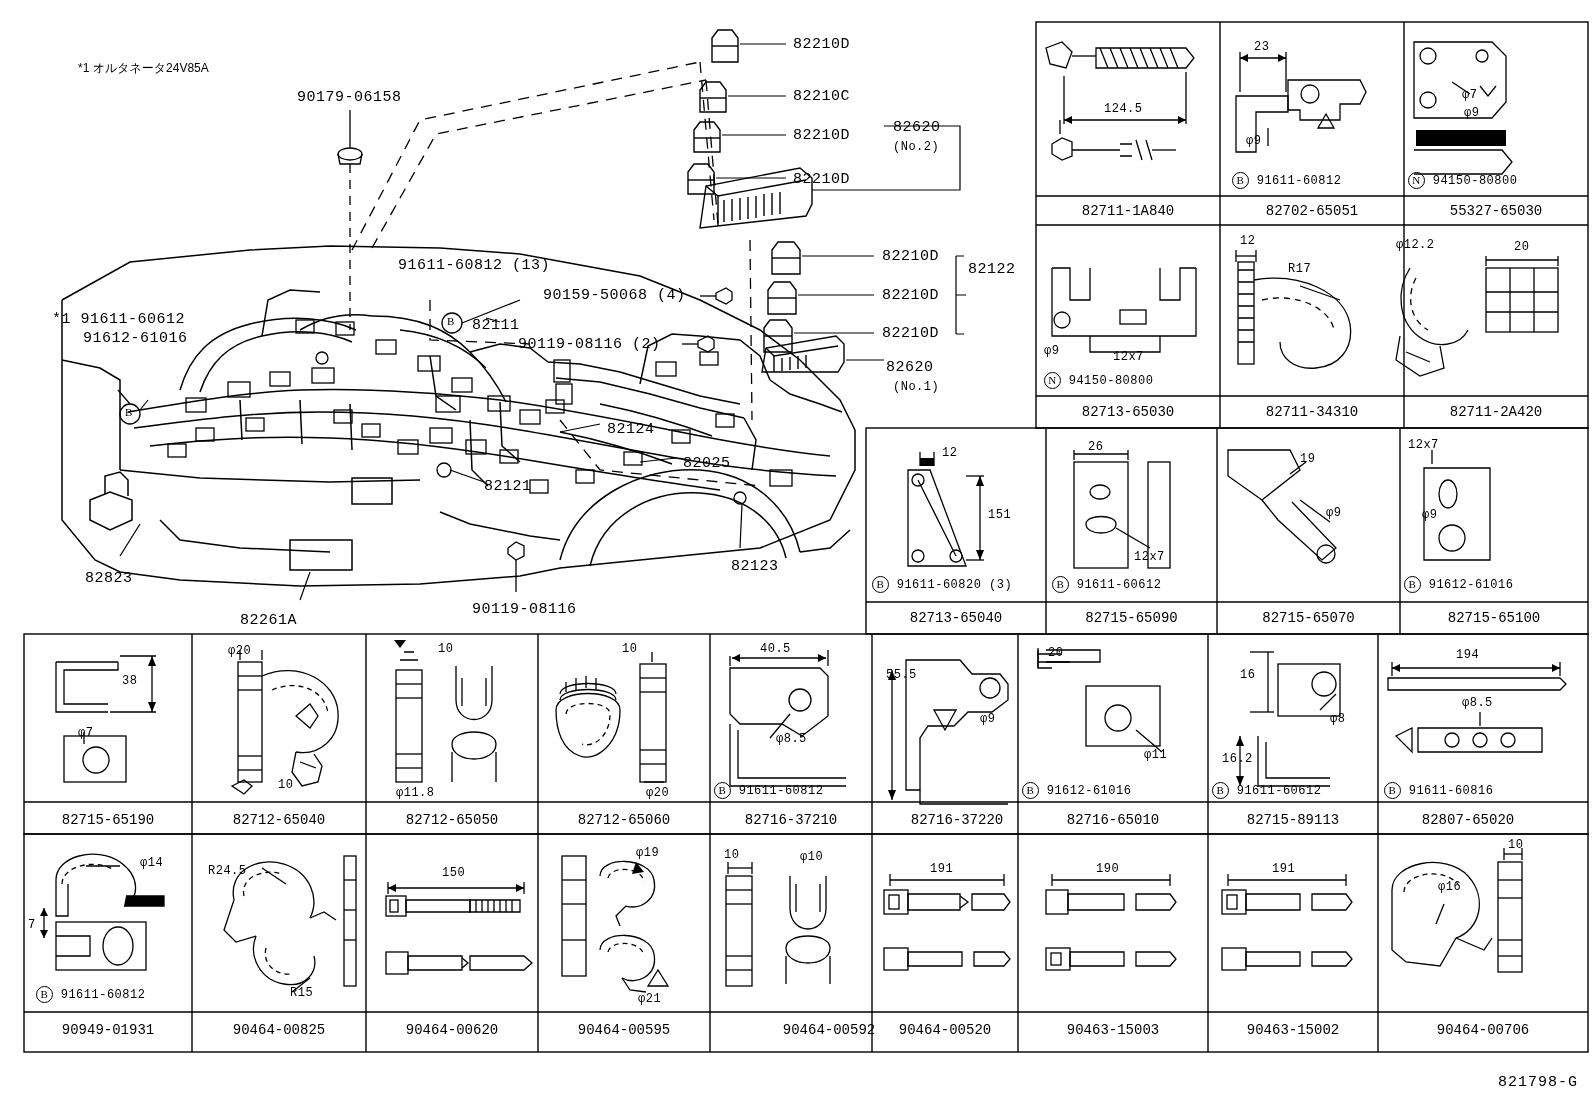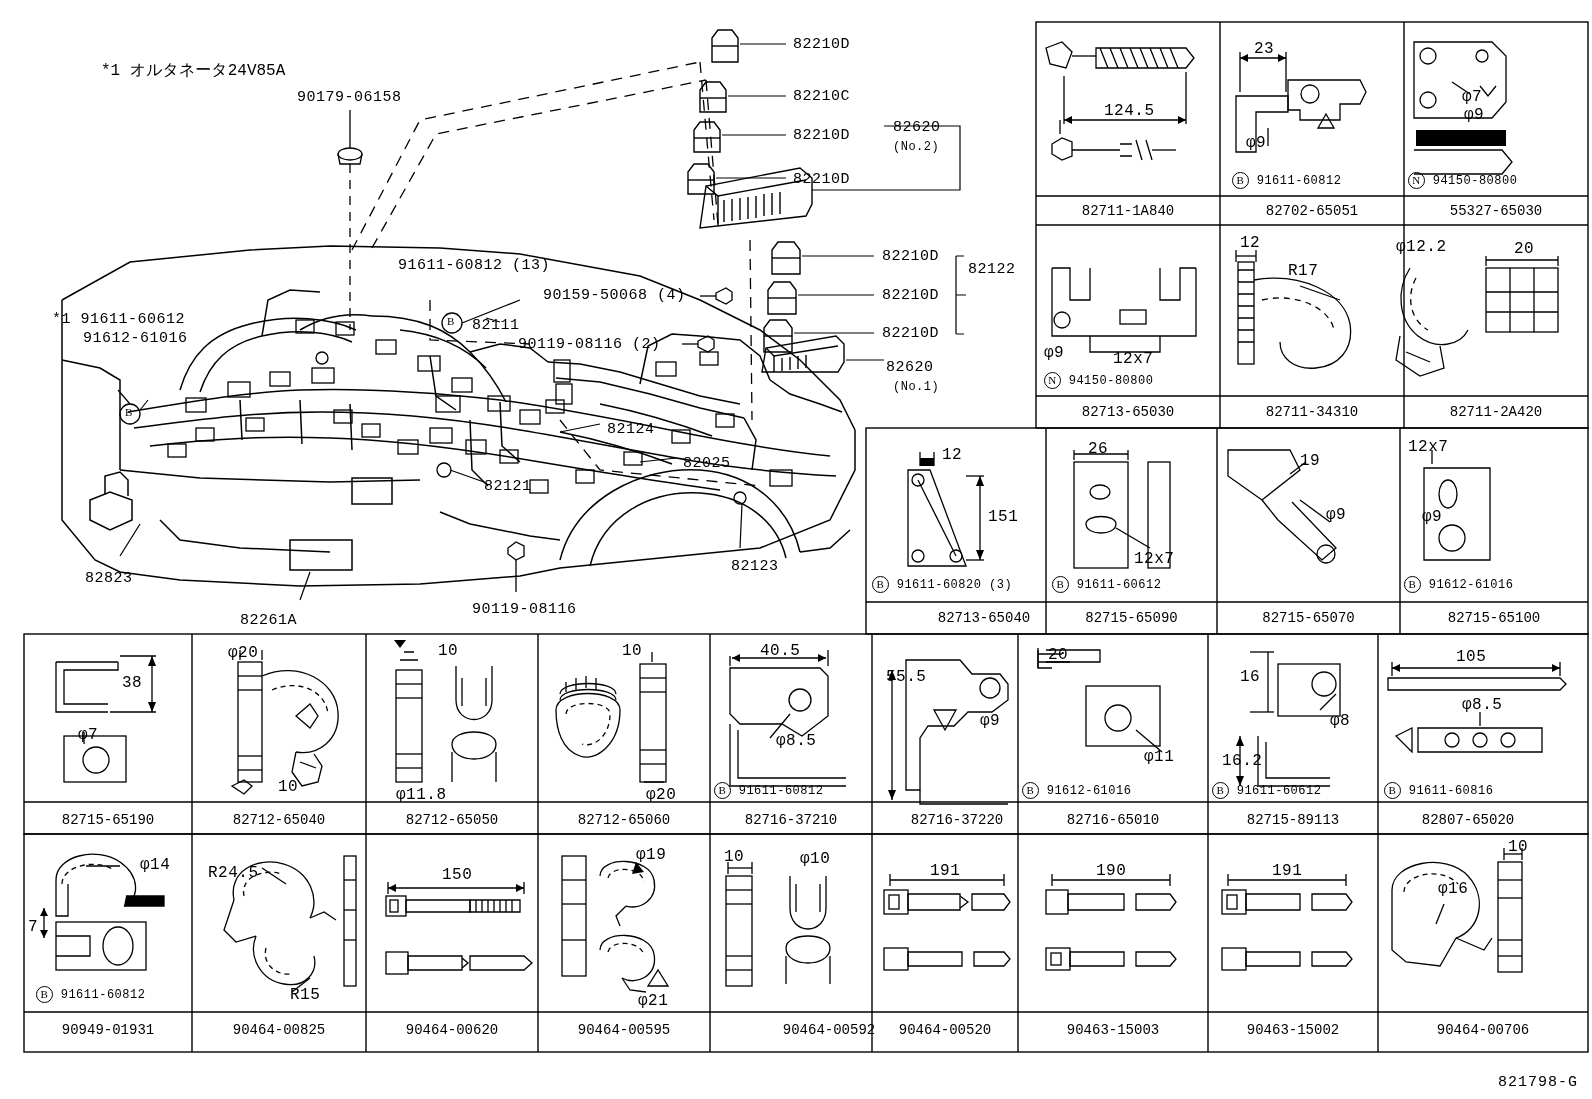--- a/index.html
+++ b/index.html
@@ -3,24 +3,24 @@
 <meta charset="utf-8">
 <style>
   html,body{margin:0;padding:0;background:#fff;}
   body{width:1592px;height:1099px;position:relative;font-family:"Liberation Sans",sans-serif;color:#000;overflow:hidden;}
   .root{position:absolute;inset:0;}
   svg{display:block;}
   .lbl{position:absolute;font-size:15px;letter-spacing:0.5px;white-space:nowrap;font-family:"Liberation Mono",monospace;}
   .lbl.sm{font-size:12px;}
   .lbl.xs{font-size:11px;}
   .cell-code{position:absolute;font-size:14px;font-family:"Liberation Mono",monospace;text-align:center;white-space:nowrap;}
-  .dim{font-size:16px;font-family:"Liberation Mono",monospace;}
+  .dim{font-size:12px;font-family:"Liberation Mono",monospace;}
   .bcirc{display:inline-block;width:15px;height:15px;border:1.4px solid #000;border-radius:50%;text-align:center;line-height:14px;font-size:11px;font-family:"Liberation Serif",serif;vertical-align:middle;}
   .footer{position:absolute;right:14px;bottom:8px;font-size:15px;font-family:"Liberation Mono",monospace;letter-spacing:1px;}
-  .jp{position:absolute;font-size:16px;font-family:Liberation Mono, monospace;margin-left:23px;}
+  .jp{position:absolute;font-size:12px;font-family:Liberation Sans, sans-serif;}
 </style>
 </head>
 <body>
 
 <div class="root">
 
 <svg width="1592" height="1099" viewBox="0 0 1592 1099">
   <g fill="none" stroke="#000" stroke-width="1.4">
 
   <rect x="1036" y="22" width="552" height="406"></rect>
@@ -690,21 +690,21 @@
 <div class="lbl dim" style="left:1134px;top:550px;">12x7</div>
 <div class="lbl dim" style="left:1300px;top:452px;">19</div>
 <div class="lbl dim" style="left:1326px;top:506px;">φ9</div>
 <div class="lbl dim" style="left:1408px;top:438px;">12x7</div>
 <div class="lbl dim" style="left:1422px;top:508px;">φ9</div>
 
 <div class="lbl sm" style="left:872px;top:576px;"><span class="bcirc">B</span> <span>91611-60820 (3)</span></div>
 <div class="lbl sm" style="left:1052px;top:576px;"><span class="bcirc">B</span> <span>91611-60612</span></div>
 <div class="lbl sm" style="left:1404px;top:576px;"><span class="bcirc">B</span> <span>91612-61016</span></div>
 
-<div class="cell-code" style="left:866px;top:610px;width:180px;padding-left:28px;">82713-65040</div>
+<div class="cell-code" style="left:866px;top:610px;width:180px;">82713-65040</div>
 <div class="cell-code" style="left:1046px;top:610px;width:171px;">82715-65090</div>
 <div class="cell-code" style="left:1217px;top:610px;width:183px;">82715-65070</div>
 <div class="cell-code" style="left:1400px;top:610px;width:188px;">82715-65100</div>
 
 <div class="lbl dim" style="left:122px;top:674px;">38</div>
 <div class="lbl dim" style="left:78px;top:726px;">φ7</div>
 <div class="lbl dim" style="left:228px;top:644px;">φ20</div>
 <div class="lbl dim" style="left:278px;top:778px;">10</div>
 <div class="lbl dim" style="left:438px;top:642px;">10</div>
 <div class="lbl dim" style="left:396px;top:786px;">φ11.8</div>
@@ -712,21 +712,21 @@
 <div class="lbl dim" style="left:646px;top:786px;">φ20</div>
 <div class="lbl dim" style="left:760px;top:642px;">40.5</div>
 <div class="lbl dim" style="left:776px;top:732px;">φ8.5</div>
 <div class="lbl dim" style="left:886px;top:668px;">55.5</div>
 <div class="lbl dim" style="left:980px;top:712px;">φ9</div>
 <div class="lbl dim" style="left:1048px;top:646px;">20</div>
 <div class="lbl dim" style="left:1144px;top:748px;">φ11</div>
 <div class="lbl dim" style="left:1240px;top:668px;">16</div>
 <div class="lbl dim" style="left:1222px;top:752px;">16.2</div>
 <div class="lbl dim" style="left:1330px;top:712px;">φ8</div>
-<div class="lbl dim" style="left:1456px;top:648px;">105</div>
+<div class="lbl dim" style="left:1456px;top:648px;">194</div>
 <div class="lbl dim" style="left:1462px;top:696px;">φ8.5</div>
 
 <div class="lbl sm" style="left:714px;top:782px;"><span class="bcirc">B</span> <span>91611-60812</span></div>
 <div class="lbl sm" style="left:1022px;top:782px;"><span class="bcirc">B</span> <span>91612-61016</span></div>
 <div class="lbl sm" style="left:1212px;top:782px;"><span class="bcirc">B</span> <span>91611-60612</span></div>
 <div class="lbl sm" style="left:1384px;top:782px;"><span class="bcirc">B</span> <span>91611-60816</span></div>
 
 <div class="cell-code" style="left:24px;top:812px;width:168px;">82715-65190</div>
 <div class="cell-code" style="left:192px;top:812px;width:174px;">82712-65040</div>
 <div class="cell-code" style="left:366px;top:812px;width:172px;">82712-65050</div>

